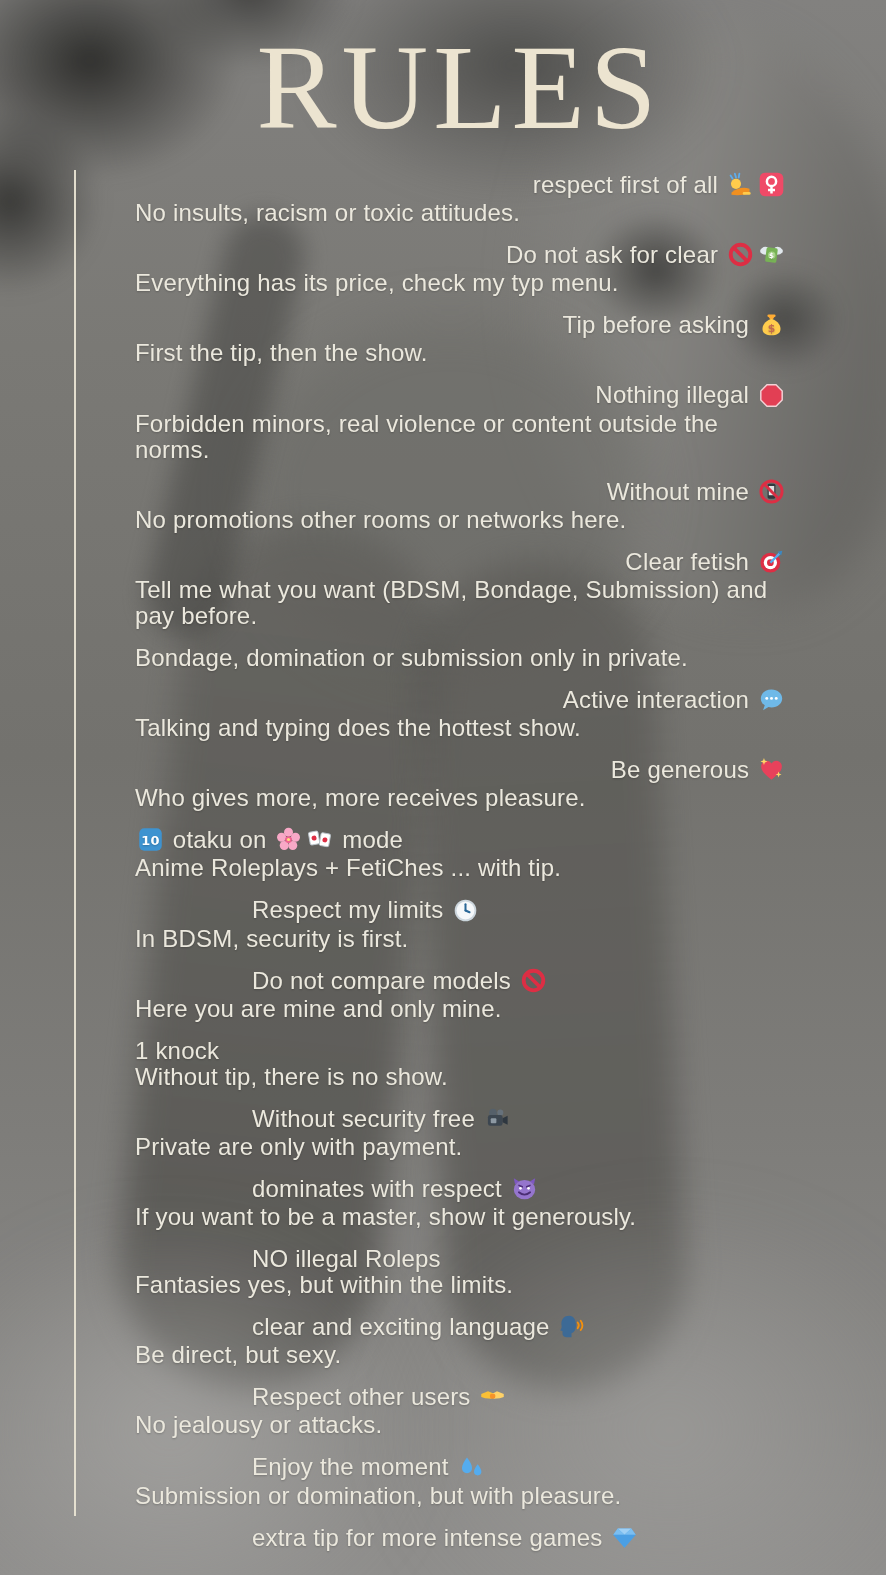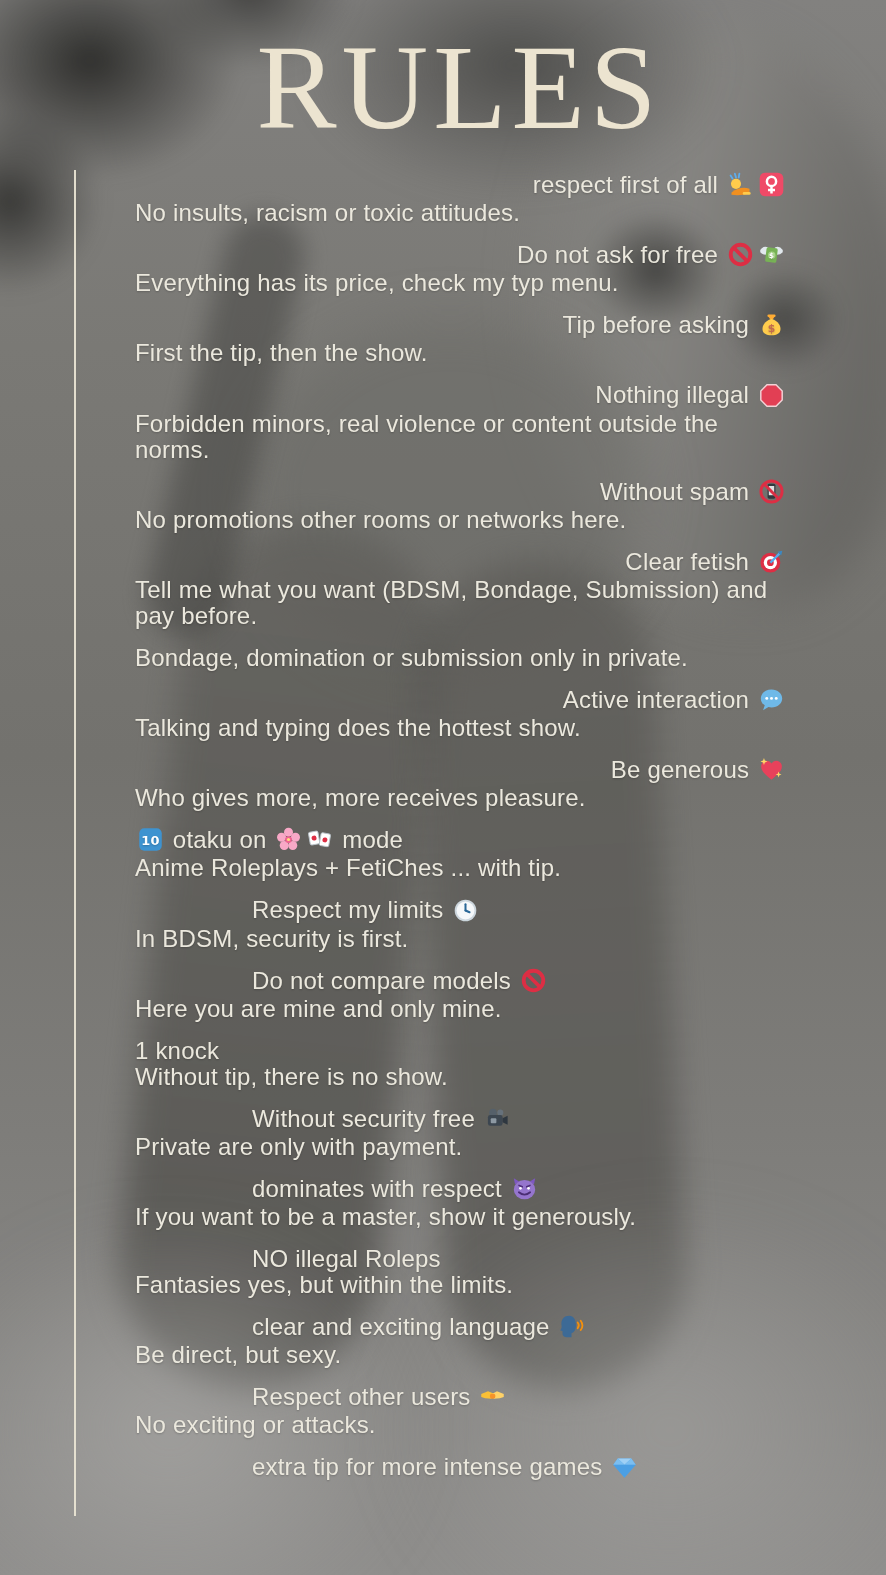--- a/index.html
+++ b/index.html
@@ -85,21 +85,21 @@
               <rect x="14" y="18.6" width="7" height="2.5" rx="1.2" fill="#ffcb4c"></rect>
             </svg></span><span class="emoji"><svg viewBox="0 0 24 24">
               <rect x="1.5" y="1.5" width="21" height="21" rx="5" fill="#ef4a67"></rect>
               <circle cx="12" cy="9.3" r="4.1" fill="none" stroke="#fff" stroke-width="2.2"></circle>
               <line x1="12" y1="13.5" x2="12" y2="20" stroke="#fff" stroke-width="2.2"></line>
               <line x1="8.9" y1="16.9" x2="15.1" y2="16.9" stroke="#fff" stroke-width="2.2"></line>
             </svg></span></div>
         <div class="rule-body">No insults, racism or toxic attitudes.</div>
       </div>
       <div class="rule indent-small">
-        <div class="rule-title"><span>Do not ask for free </span><span class="emoji"><svg viewBox="0 0 24 24">
+        <div class="rule-title"><span>Do not ask for clear </span><span class="emoji"><svg viewBox="0 0 24 24">
               <circle cx="12" cy="12" r="8.7" fill="none" stroke="#dd2e44" stroke-width="3.4"></circle>
               <line x1="6" y1="6" x2="18" y2="18" stroke="#dd2e44" stroke-width="3.4"></line>
             </svg></span><span class="emoji"><svg viewBox="0 0 24 24">
               <path d="M2 8 Q5 3.8 9 5.8 L9 12 Q5 13 2 10 Z" fill="#e1e8ed"></path>
               <path d="M22 8 Q19 3.8 15 5.8 L15 12 Q19 13 22 10 Z" fill="#e1e8ed"></path>
               <rect x="7" y="6" width="10" height="13" rx="1.6" fill="#77b255" transform="rotate(7 12 12)"></rect>
               <circle cx="12.2" cy="12.6" r="3.3" fill="#a6d388"></circle>
               <text x="12.2" y="15" font-size="6.4" fill="#fff" text-anchor="middle" font-family="DejaVu Sans, sans-serif" font-weight="bold">$</text>
             </svg></span></div>
         <div class="rule-body">Everything has its price, check my typ menu.</div>
@@ -113,21 +113,21 @@
             </svg></span></div>
         <div class="rule-body">First the tip, then the show.</div>
       </div>
       <div class="rule indent-small">
         <div class="rule-title"><span>Nothing illegal </span><span class="emoji"><svg viewBox="0 0 24 24">
               <polygon points="8,2.5 16,2.5 21.5,8 21.5,16 16,21.5 8,21.5 2.5,16 2.5,8" fill="#e23f54" stroke="#f3d2d6" stroke-width="1.3"></polygon>
             </svg></span></div>
         <div class="rule-body">Forbidden minors, real violence or content outside the norms.</div>
       </div>
       <div class="rule indent-small">
-        <div class="rule-title"><span>Without spam </span><span class="emoji"><svg viewBox="0 0 24 24">
+        <div class="rule-title"><span>Without mine </span><span class="emoji"><svg viewBox="0 0 24 24">
               <rect x="8.5" y="5" width="7" height="13.4" rx="1.5" fill="#31373d"></rect>
               <rect x="9.6" y="7.1" width="4.8" height="8.2" fill="#fff" opacity="0.85"></rect>
               <circle cx="12" cy="12" r="9.4" fill="none" stroke="#dd2e44" stroke-width="2.6"></circle>
               <line x1="5.4" y1="5.4" x2="18.6" y2="18.6" stroke="#dd2e44" stroke-width="2.6"></line>
             </svg></span></div>
         <div class="rule-body">No promotions other rooms or networks here.</div>
       </div>
       <div class="rule indent-small">
         <div class="rule-title"><span>Clear fetish </span><span class="emoji"><svg viewBox="0 0 24 24">
               <circle cx="11" cy="13" r="8.8" fill="#dd2e44"></circle>
@@ -239,21 +239,28 @@
               </g>
             </svg></span></div>
         <div class="rule-body">Be direct, but sexy.</div>
       </div>
       <div class="rule indent-large">
         <div class="rule-title"><span>Respect other users </span><span class="emoji"><svg viewBox="0 0 24 24">
               <path d="M2 9.8 L8 7.4 L13 9.4 L11 14 L5.5 13.5 L2 12.4 Z" fill="#fac036"></path>
               <path d="M22 9.8 L16 7.4 L11.5 9.7 L13 14 L18.5 13.5 L22 12.4 Z" fill="#ffd267"></path>
               <rect x="9.7" y="9.5" width="4.8" height="4.4" rx="1.6" fill="#f79329"></rect>
             </svg></span></div>
-        <div class="rule-body">No exciting or attacks.</div>
+        <div class="rule-body">No jealousy or attacks.</div>
+      </div>
+      <div class="rule indent-large">
+        <div class="rule-title"><span>Enjoy the moment </span><span class="emoji"><svg viewBox="0 0 24 24">
+              <path d="M8 3 C10.5 6.5 12.5 9.5 12.5 12.5 C12.5 15.3 10.5 17 8 17 C5.5 17 3.5 15.3 3.5 12.5 C3.5 9.5 5.5 6.5 8 3 Z" fill="#55acee"></path>
+              <path d="M17.5 9 C19.3 11.5 20.8 13.7 20.8 15.8 C20.8 17.8 19.3 19 17.5 19 C15.7 19 14.2 17.8 14.2 15.8 C14.2 13.7 15.7 11.5 17.5 9 Z" fill="#55acee"></path>
+            </svg></span></div>
+        <div class="rule-body">Submission or domination, but with pleasure.</div>
       </div>
       <div class="rule indent-large">
         <div class="rule-title"><span>extra tip for more intense games </span><span class="emoji"><svg viewBox="0 0 24 24">
               <polygon points="6,4 18,4 22,9.5 12,21 2,9.5" fill="#57a9eb"></polygon>
               <polygon points="6,4 18,4 12,9.5" fill="#9fd0f5"></polygon>
               <polygon points="6,4 2,9.5 12,9.5" fill="#7cbef0"></polygon>
               <polygon points="18,4 22,9.5 12,9.5" fill="#7cbef0"></polygon>
               <polygon points="2,9.5 22,9.5 12,21" fill="#3f96dd" opacity="0.5"></polygon>
             </svg></span></div>
       </div>

